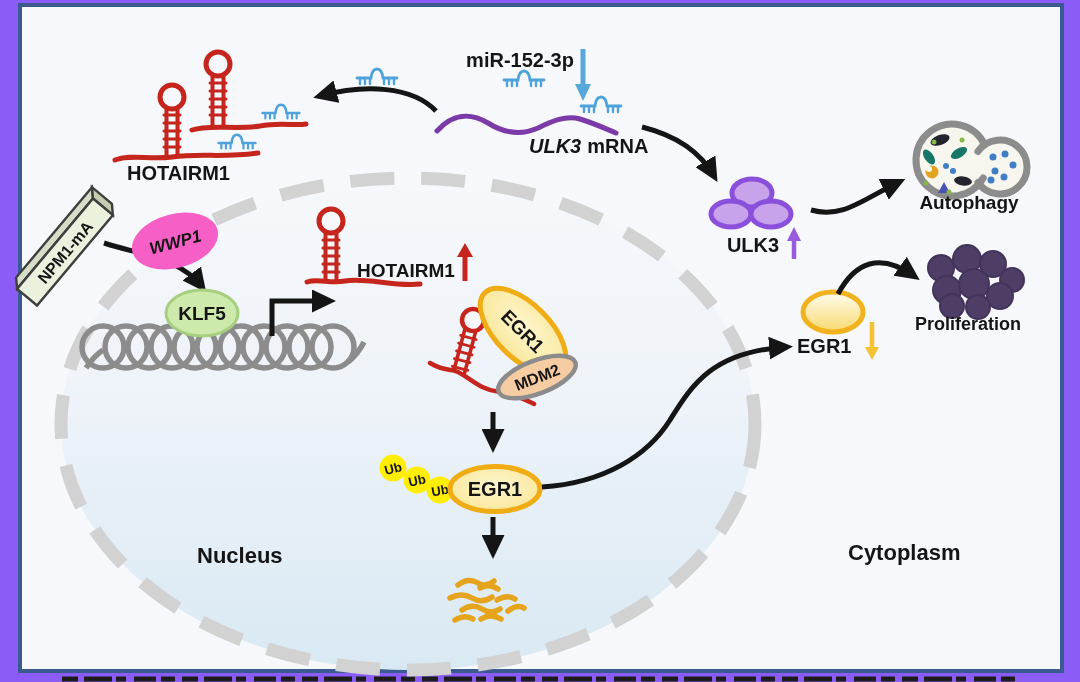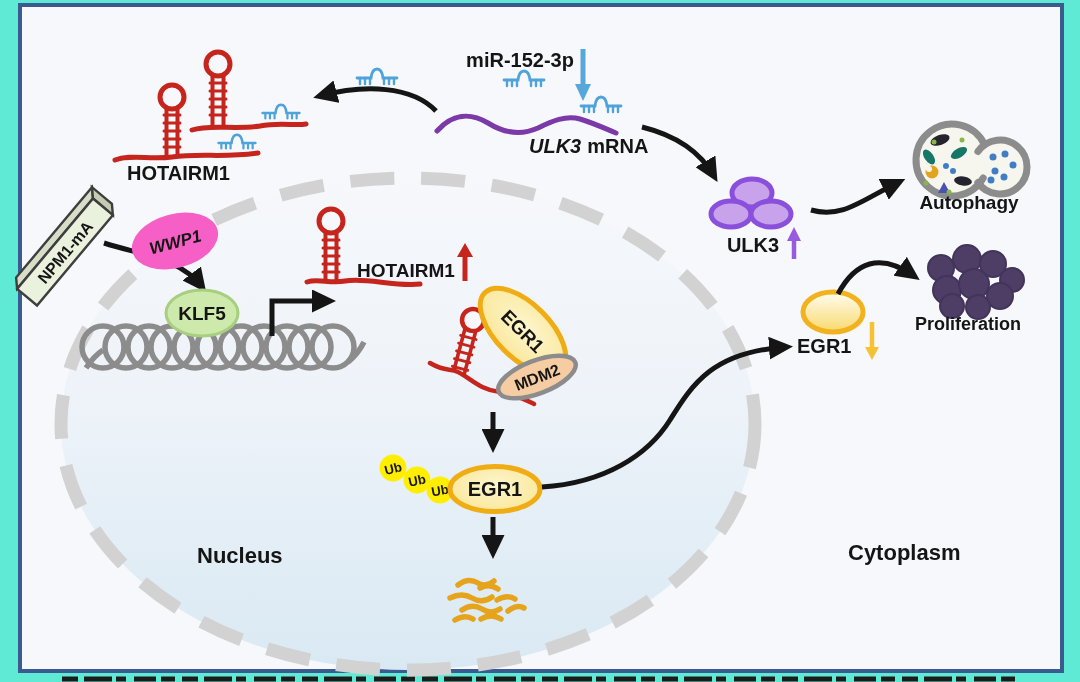--- a/index.html
+++ b/index.html
@@ -1,16 +1,16 @@
 <!DOCTYPE html>
 <html><head>
 <meta charset="utf-8">
 <style>
   html,body{margin:0;padding:0;background:#ffffff;}
-  .figure-wrap{position:relative;width:1080px;height:682px;background:#5eead4;overflow:hidden;
+  .figure-wrap{position:relative;width:1080px;height:682px;background:#8b5cf6;overflow:hidden;
     font-family:"Liberation Sans",sans-serif;}
   svg{display:block;}
   .lbl{font-family:"Liberation Sans",sans-serif;font-weight:700;fill:#151515;}
   .lbl-it{font-style:italic;}
 </style>
 </head>
 <body>
 
 <div class="figure-wrap">
 <svg width="1080" height="682" viewBox="0 0 1080 682">

